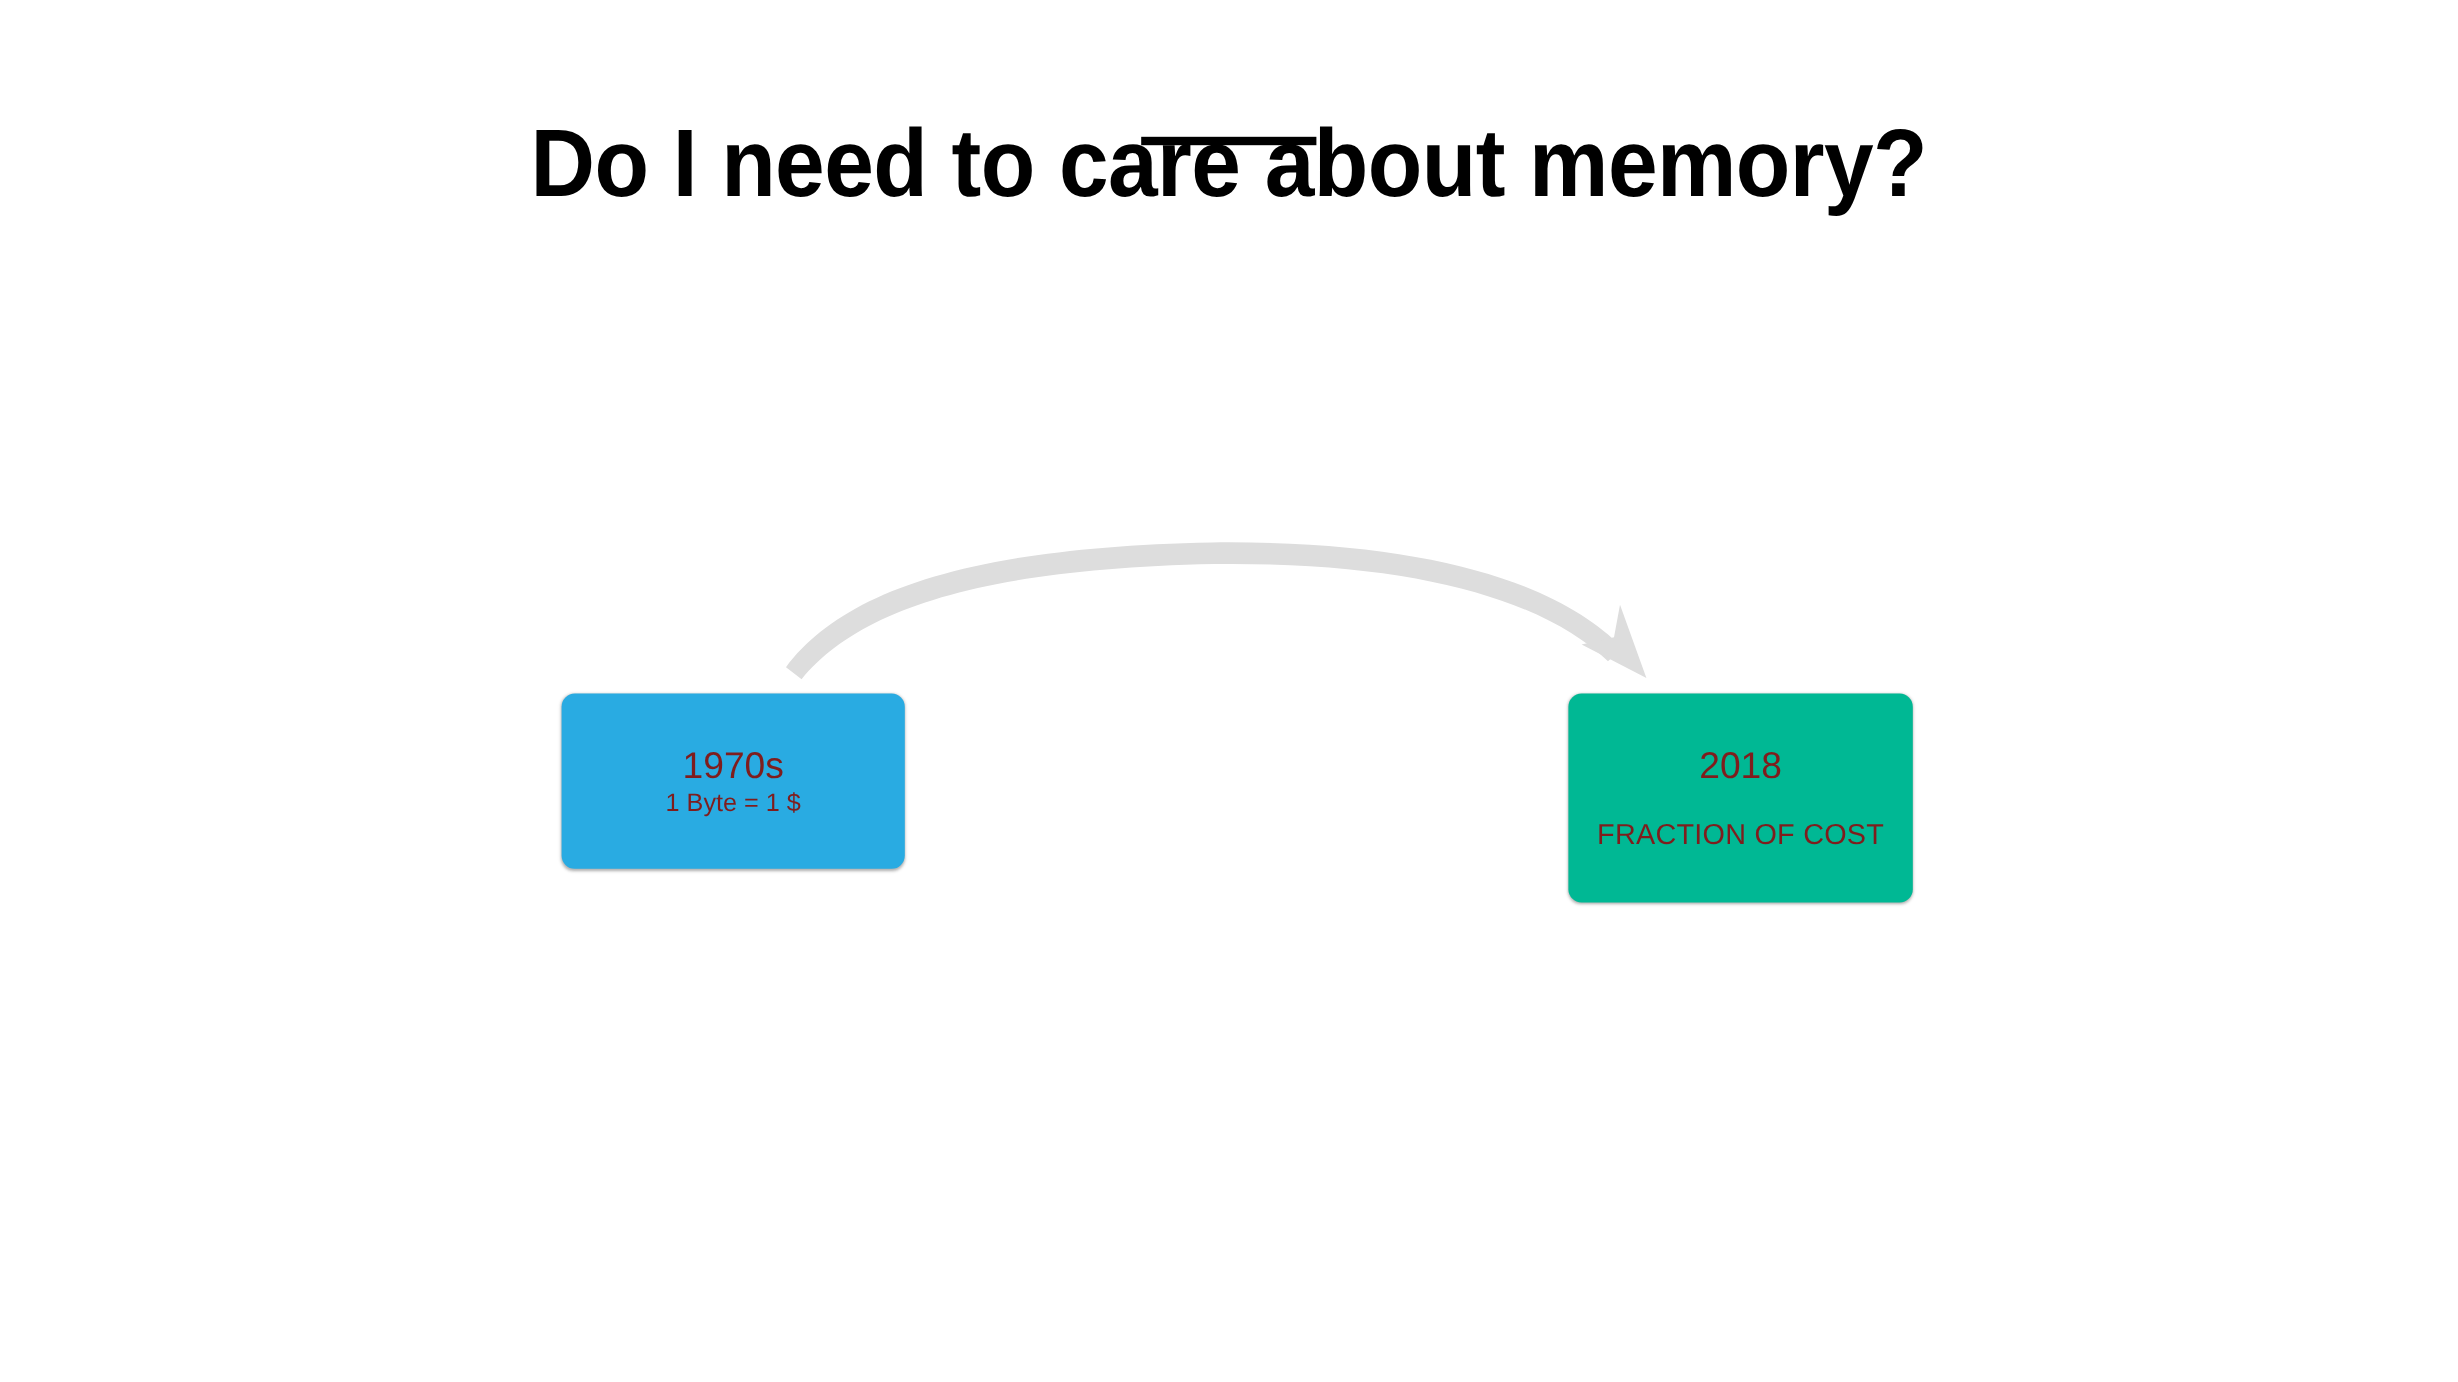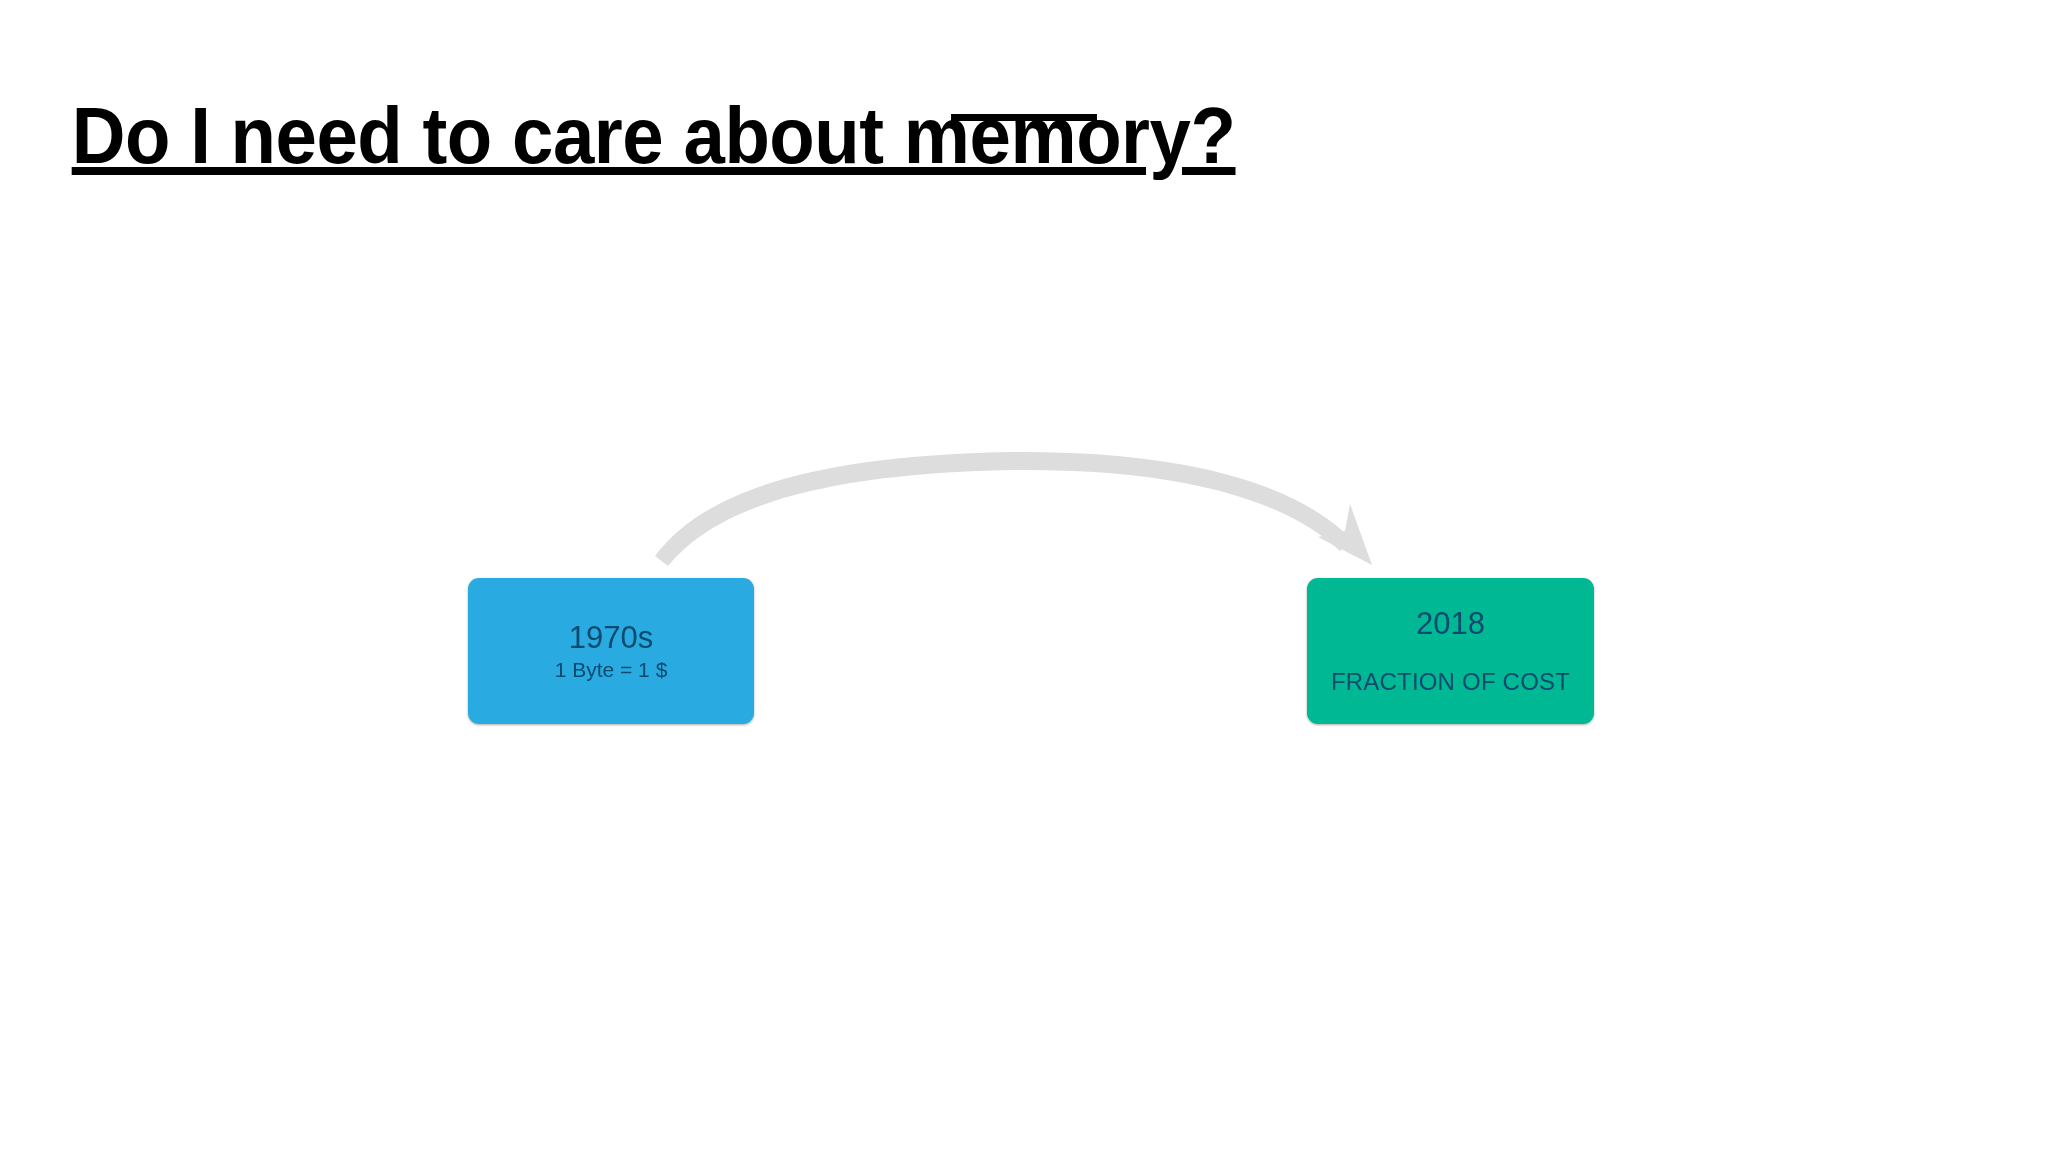--- a/index.html
+++ b/index.html
@@ -18,21 +18,21 @@
     background: #ffffff;
     overflow: hidden;
   }
 
   
   #title-block {
     position: absolute;
     left: 0;
     top: 96px;
     width: 2048px;
-    text-decoration: underline;
+    text-align: center;
   }
   #slide-title {
     display: block;
     font-family: "Liberation Sans", sans-serif;
     font-weight: bold;
     font-size: 80px;
     line-height: 1.0;
     letter-spacing: -0.5px;
     color: #000000;
     white-space: nowrap;
@@ -60,36 +60,36 @@
 
   
   .era-box {
     position: absolute;
     border-radius: 11px;
     box-sizing: border-box;
     display: flex;
     flex-direction: column;
     align-items: center;
     justify-content: center;
-    color: #0c4a6e;
+    color: #7f1d1d;
     box-shadow: 0 1px 3px rgba(0,0,0,0.22), 0 1px 2px rgba(0,0,0,0.12);
     text-align: center;
     padding: 0 8px;
   }
   #box-1970s {
     left: 468px;
     top: 578px;
     width: 286px;
     height: 146px;
   }
   #box-2018 {
     left: 1307px;
     top: 578px;
     width: 287px;
-    height: 146px;
+    height: 174px;
   }
   .box-line-primary {
     font-size: 31px;
     line-height: 1.22;
     font-weight: normal;
     white-space: nowrap;
   }
   .box-line-secondary {
     font-size: 21px;
     line-height: 1.22;

